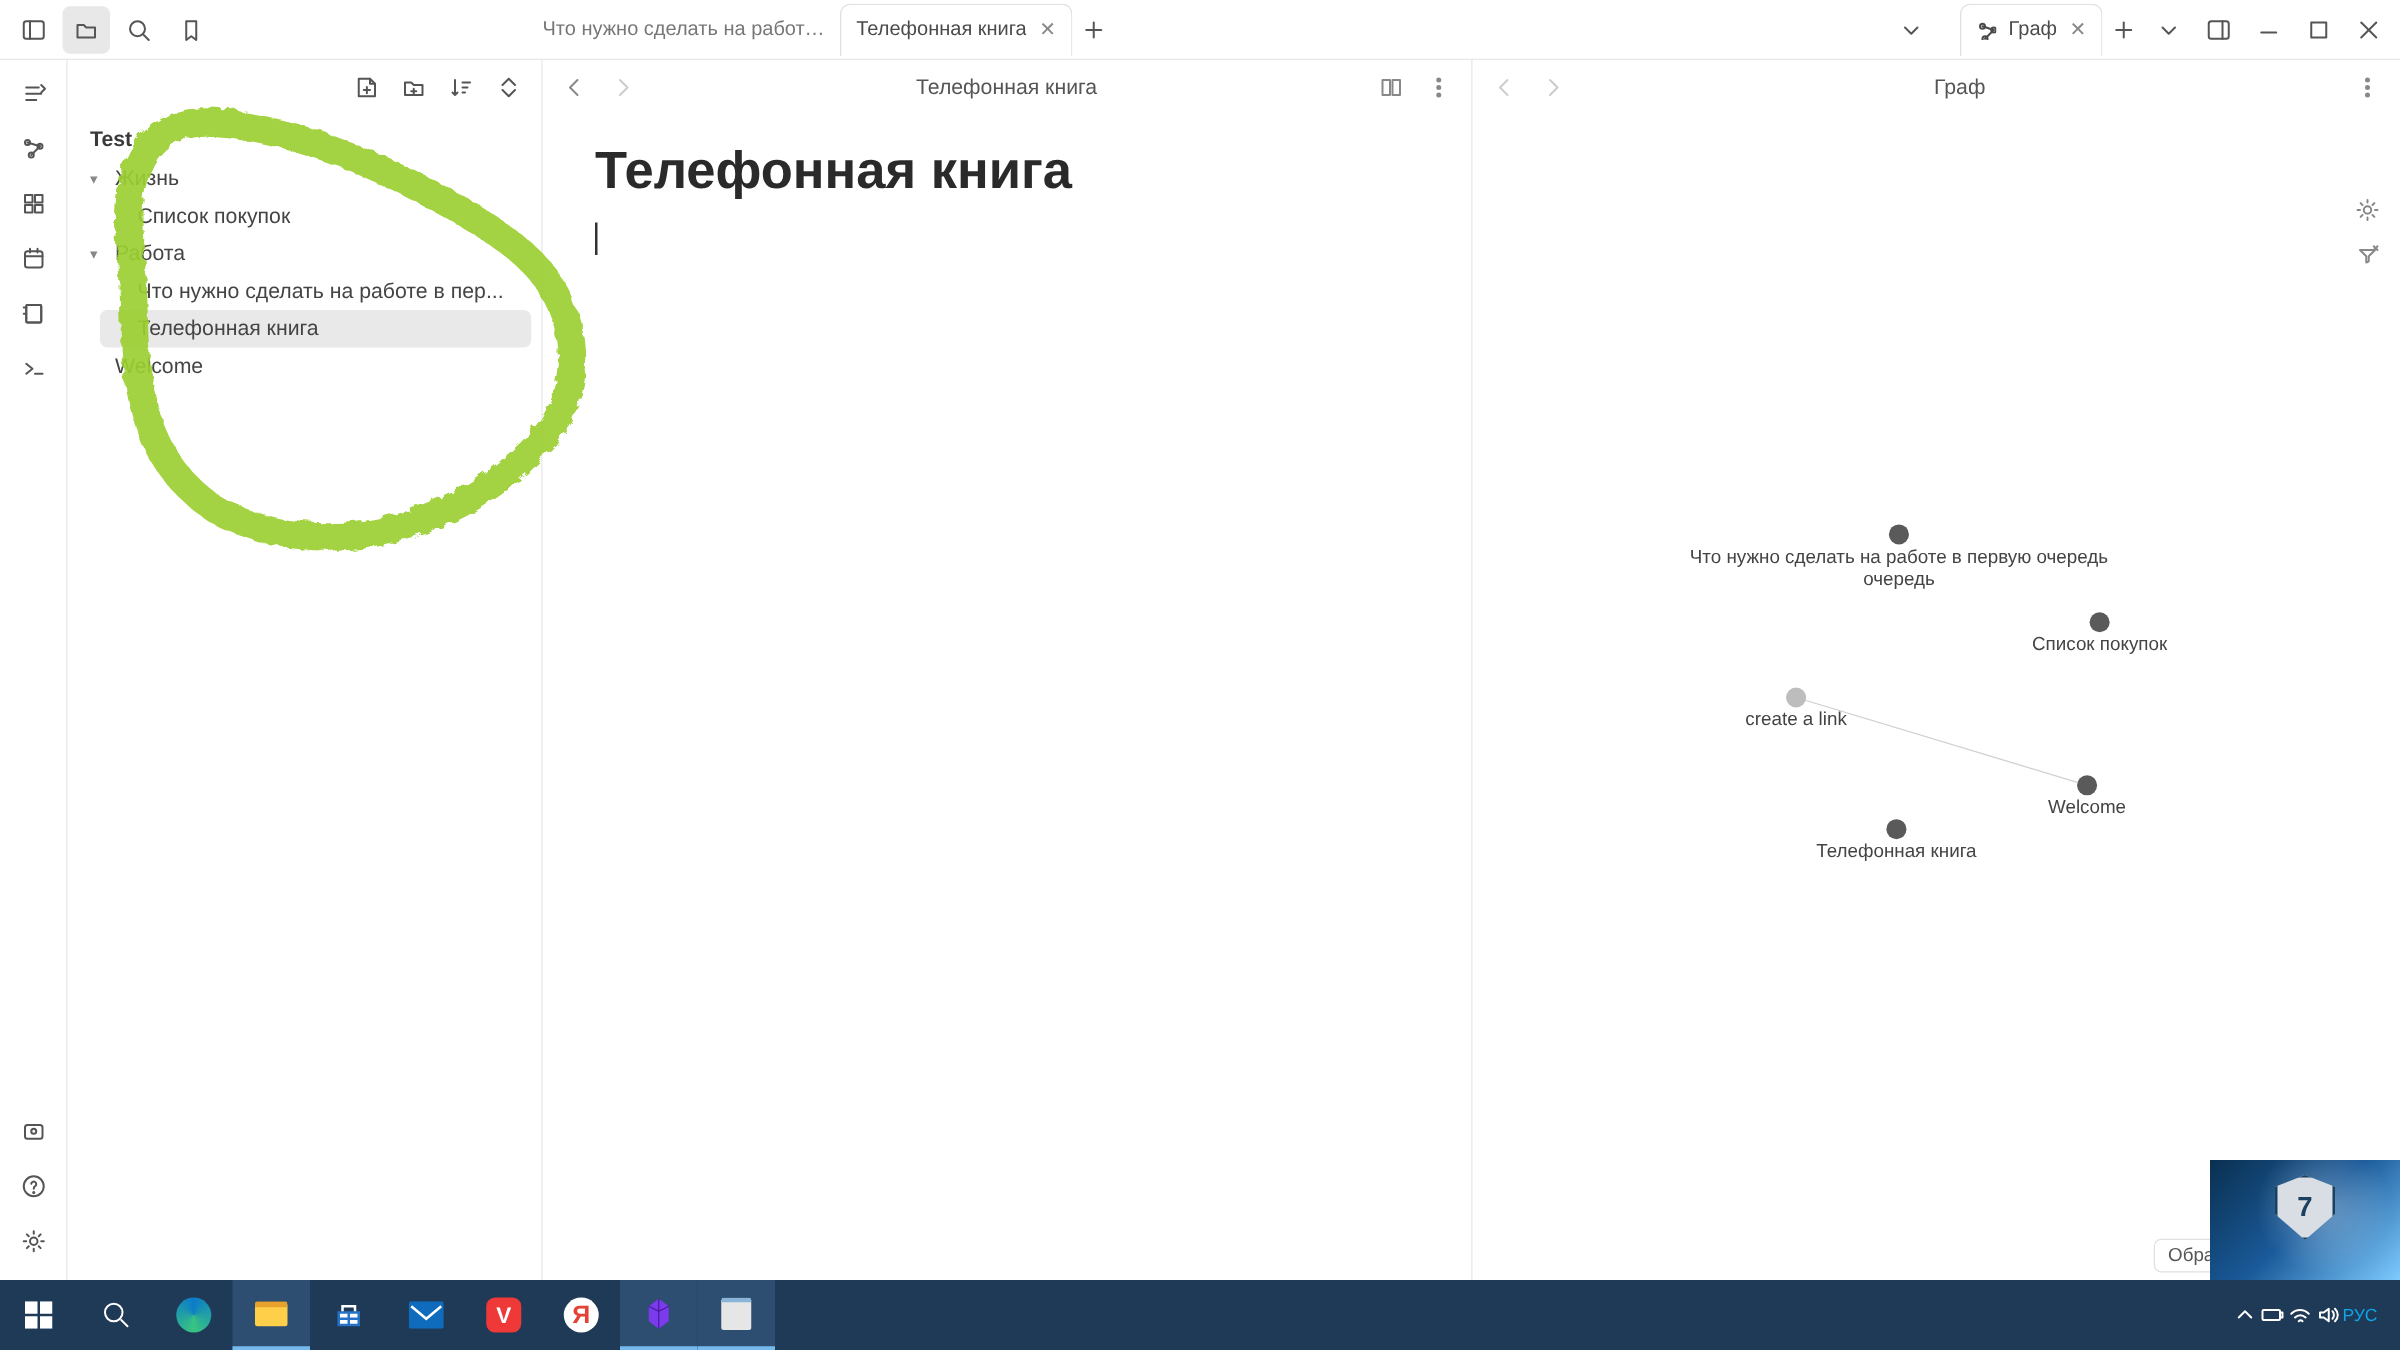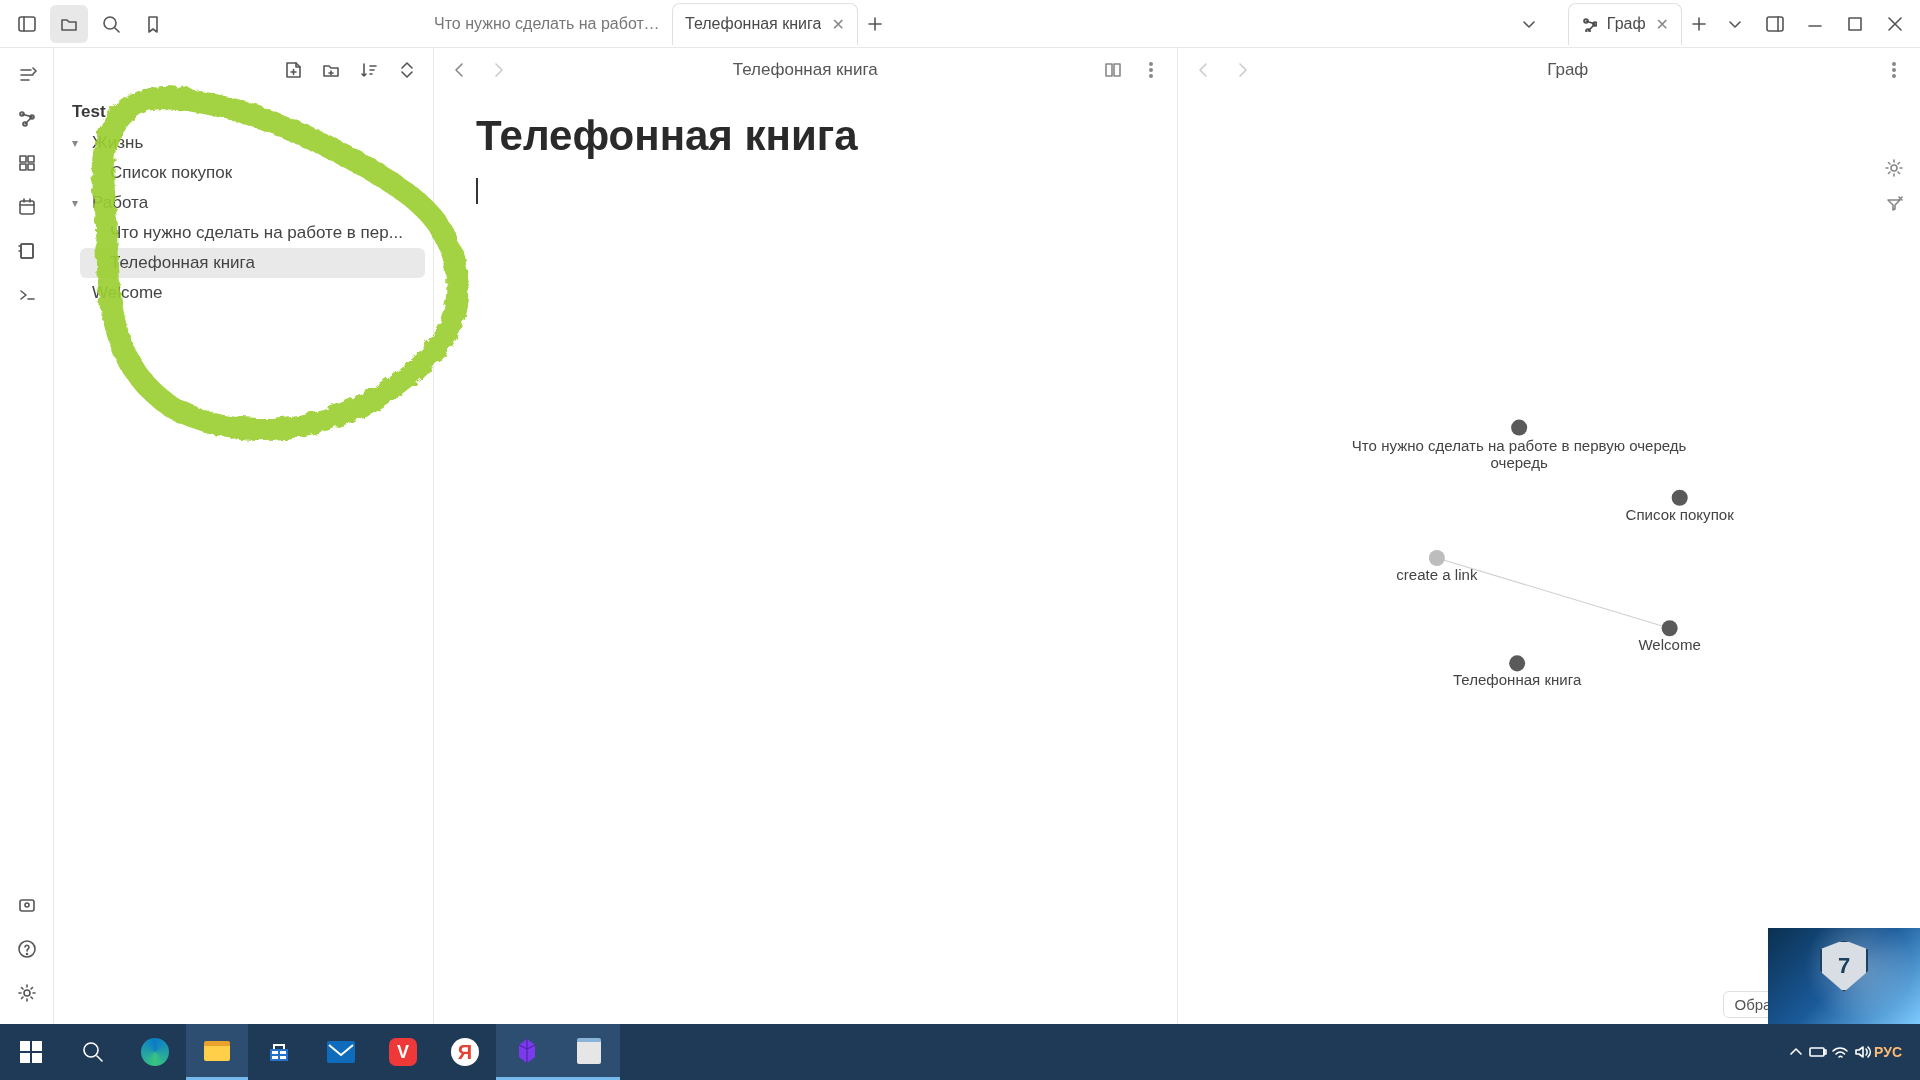--- a/index.html
+++ b/index.html
@@ -60,21 +60,21 @@
 .graph-node.light { fill:#bdbdbd;}
 .graph-label { font-size: 15px; fill:#444; text-anchor:middle; }
 .graph-edge { stroke:#cfcfcf; stroke-width:1;}
 .graph-tools { position:absolute; top: 60px; right: 10px; display:flex; flex-direction:column; gap:4px;}
 .backlinks { position:absolute; bottom: 6px; right: 10px; display:flex; align-items:center; gap:8px; background:#fff; border:1px solid #e0e0e0; border-radius:6px; padding: 4px 10px; font-size:15px; color:#555;}
 
 
 .taskbar { position:absolute; bottom:0; left:0; right:0; height:56px; background:#1f3a57; display:flex; align-items:center; }
 .task-btn { width:62px; height:56px; display:flex; align-items:center; justify-content:center; cursor:pointer; }
 .task-btn.active { background:#2d4e70; border-bottom: 3px solid #76b9ed;}
-.task-right { margin-left:auto; display:flex; align-items:center; gap:2px; padding-right: 18px; color:#fdba74; font-size:14px;font-weight:bold;}
+.task-right { margin-left:auto; display:flex; align-items:center; gap:2px; padding-right: 18px; color:#0ea5e9; font-size:14px;}
 .task-icn { color:#fff; display:flex; align-items:center;}
 
 
 .pip { position:absolute; bottom:56px; right:0; width:152px; height:96px; background: linear-gradient(135deg,#0a3050,#1a5a9a,#7ecbff); overflow:hidden;}
 .pip::before { content:""; position:absolute; inset:0; background: radial-gradient(circle at 60% 40%, rgba(255,255,255,.3), transparent 50%);}
 .shield { position:absolute; top:12px; left:52px; width:48px; height:52px; background:#d9dee4; clip-path: polygon(50% 0%, 100% 18%, 100% 60%, 50% 100%, 0% 60%, 0% 18%); display:flex; align-items:center; justify-content:center; font-size:22px; color:#1b4060; font-weight:600; border:2px solid #1b4060;}
 
 svg.ic { width:20px; height:20px; stroke:currentColor; fill:none; stroke-width:1.6; stroke-linecap:round; stroke-linejoin:round;}
 svg.ic-l { width:24px; height:24px;}
 </style>

